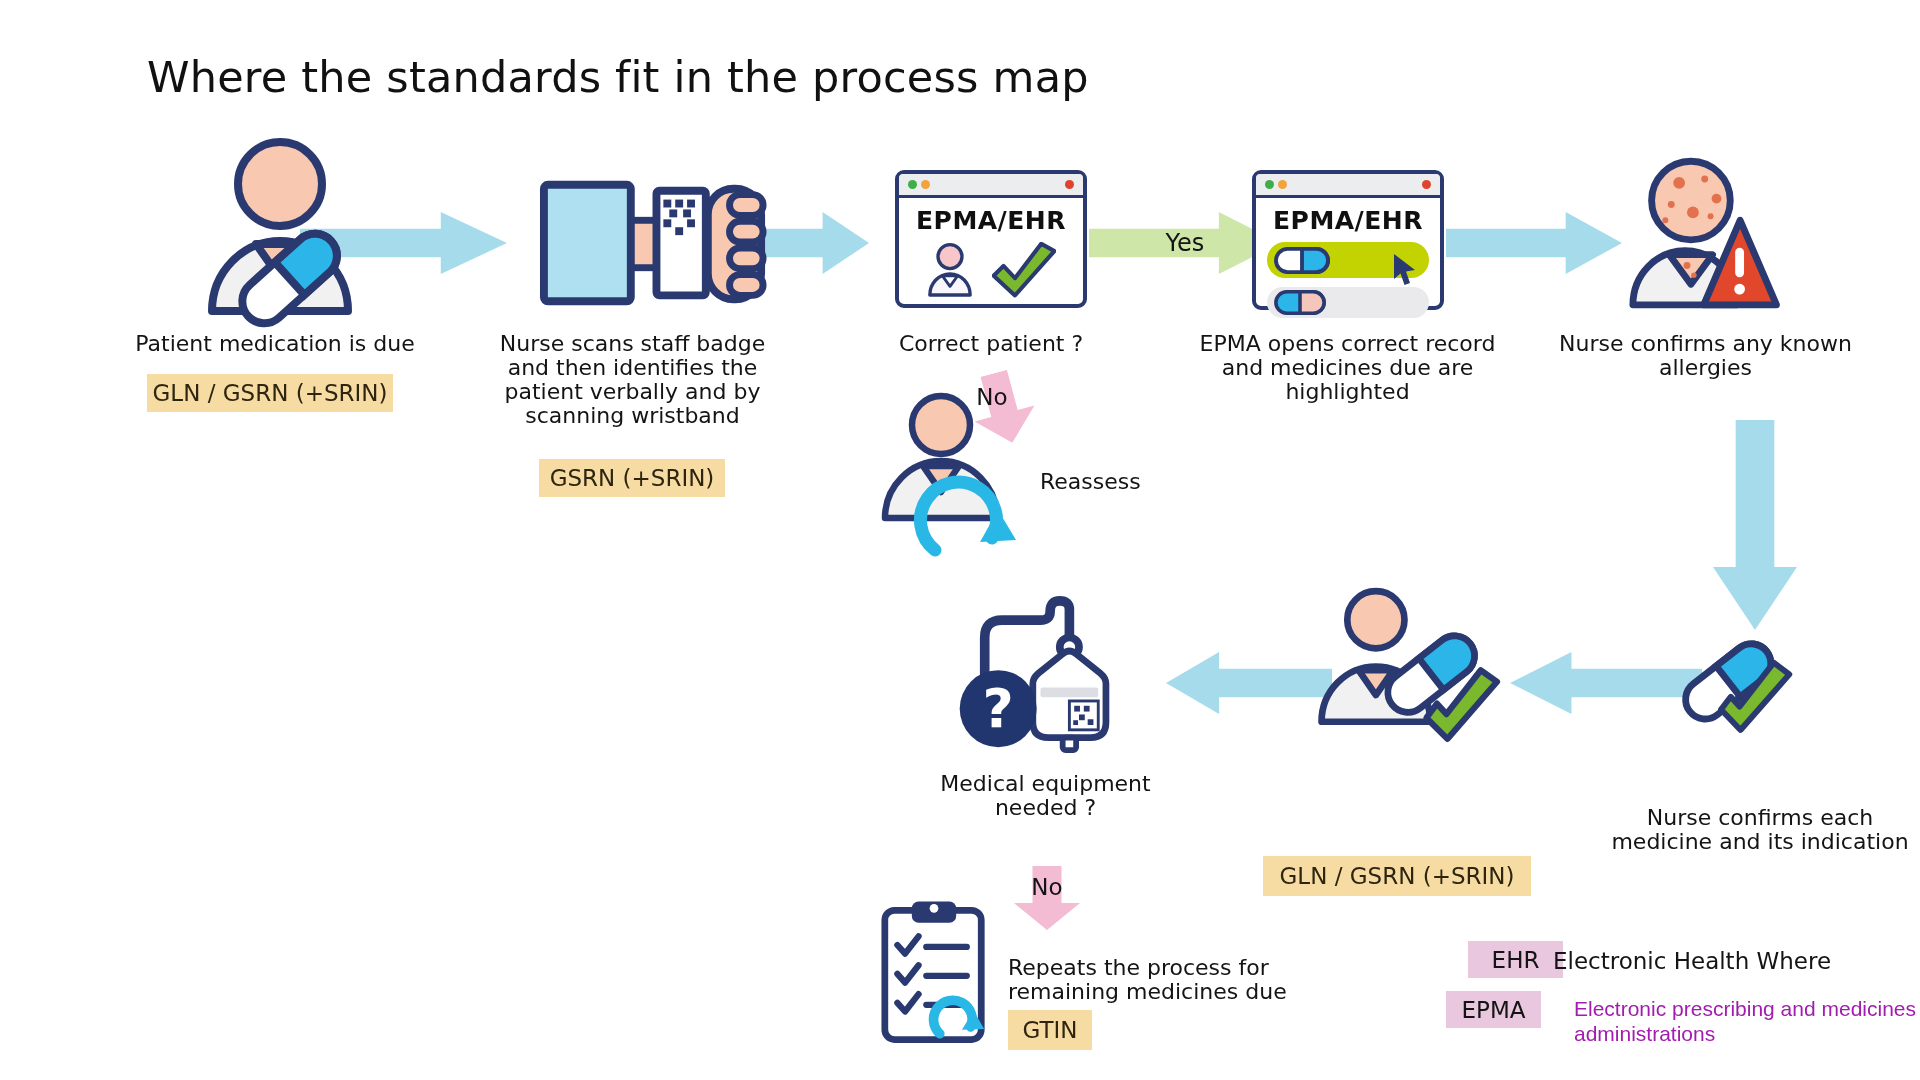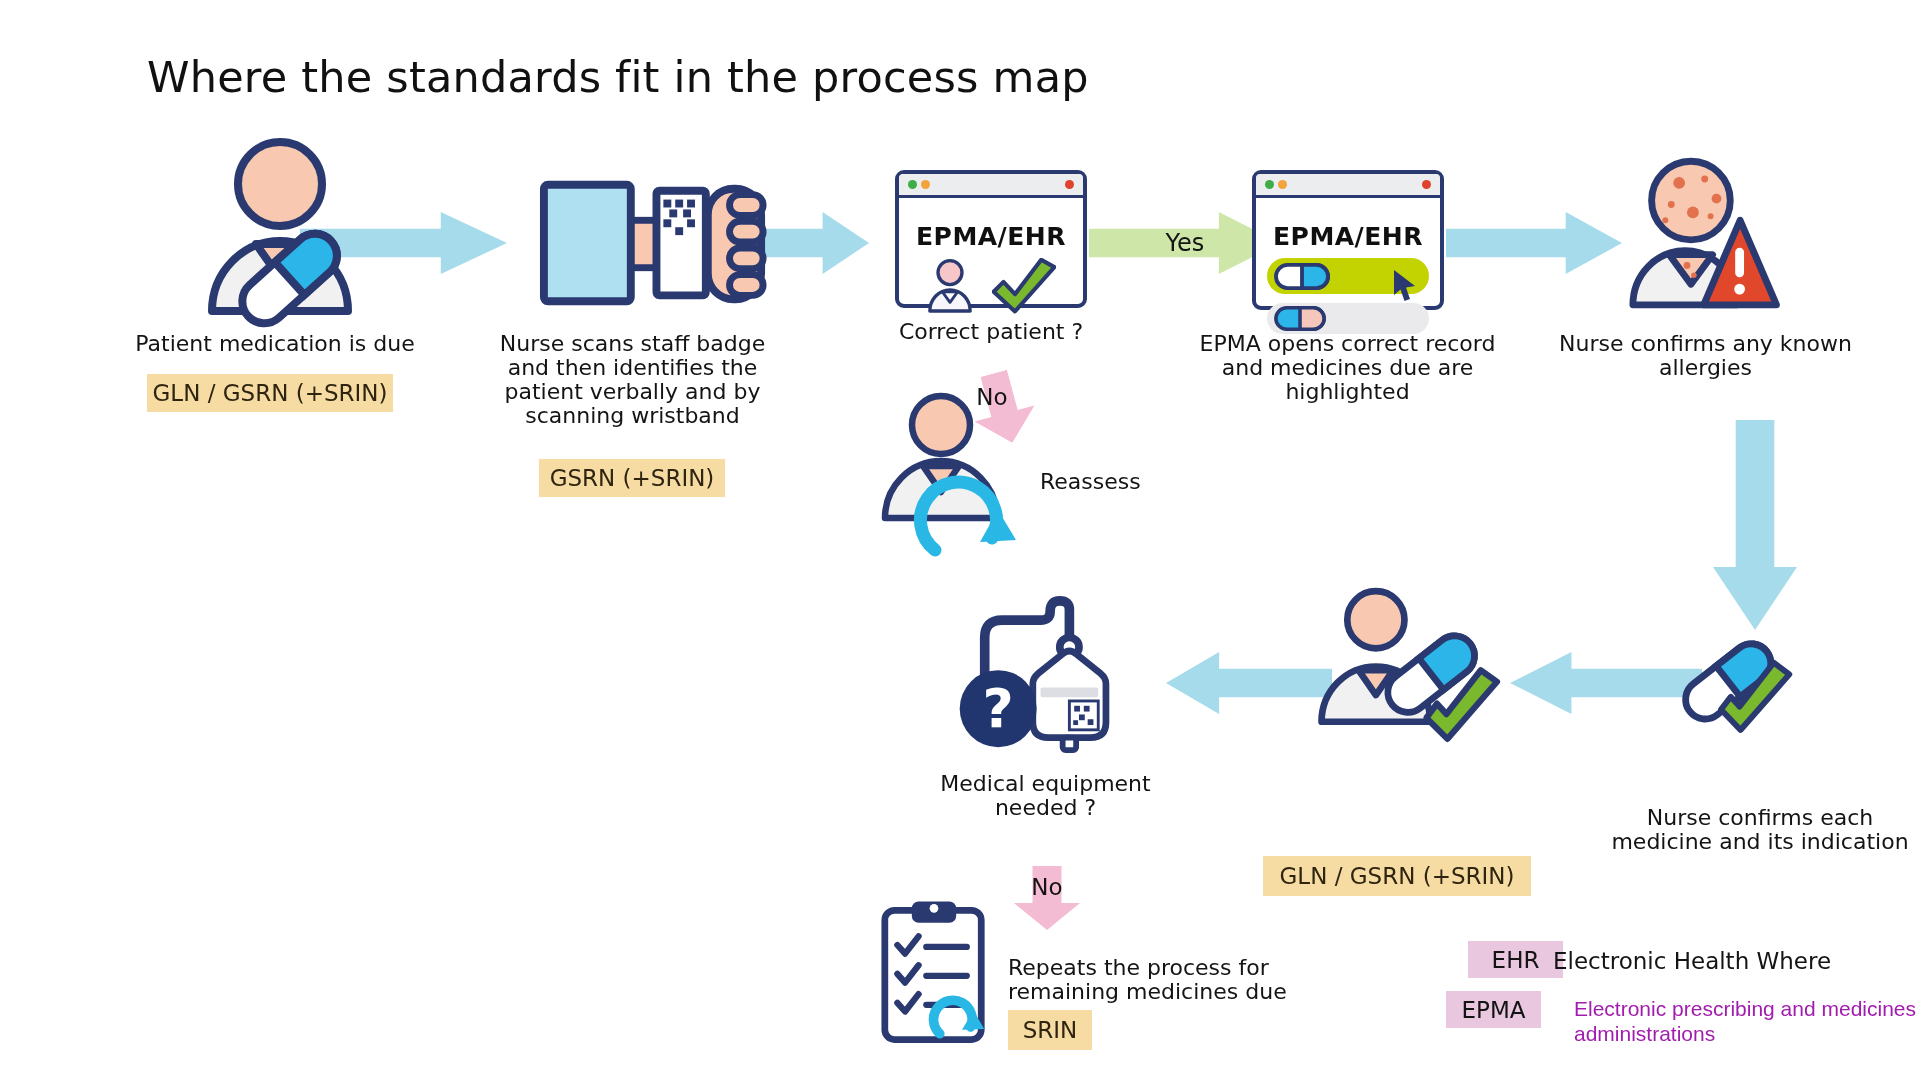--- a/index.html
+++ b/index.html
@@ -21,21 +21,21 @@
   .arrow-yes{background:#CEE7A9;clip-path:polygon(0 27%,68% 27%,68% 0,100% 50%,68% 100%,68% 73%,0 73%);}
   .arrow-no{background:#F3BCD2;clip-path:polygon(28% 0,72% 0,72% 58%,100% 58%,50% 100%,0 58%,28% 58%);}
   .yes-text{display:block;width:68%;text-align:center;line-height:62px;font-size:24px;color:#141414;}
   .no-text{position:absolute;text-align:center;font-size:23px;color:#141414;z-index:3;}
   .window{background:#fff;border:4px solid #2A3A71;border-radius:9px;box-sizing:border-box;}
   .titlebar{height:21px;background:#ECEDEF;border-bottom:3px solid #2A3A71;border-radius:4px 4px 0 0;position:relative;}
   .dot{position:absolute;width:9px;height:9px;border-radius:50%;top:6px;}
   .dot.g{left:9px;background:#3FAE49;}
   .dot.o{left:22px;background:#F2A33C;}
   .dot.r{right:9px;background:#E0432D;}
-  .win-title{text-align:center;font-weight:bold;font-size:25px;margin-top:24px;color:#101010;letter-spacing:0.5px;}
+  .win-title{text-align:center;font-weight:bold;font-size:25px;margin-top:8px;color:#101010;letter-spacing:0.5px;}
   .win-row{display:flex;align-items:center;justify-content:center;gap:18px;margin-top:5px;}
   .lime-row{position:relative;margin:7px 11px 0;height:36px;border-radius:18px;background:#C3D301;}
   .gray-row{position:relative;margin:9px 11px 0;height:31px;border-radius:16px;background:#EAEAEC;}
   .row-pill{position:absolute;left:7px;top:5px;}
   .gray-row .row-pill{top:3px;}
   .cursor{position:absolute;right:12px;top:11px;z-index:3;}
 </style>
 </head>
 <body>
 
@@ -223,21 +223,21 @@
 
   <div class="abs lbl" style="left:110px;top:332px;width:330px;">
     <div>Patient medication is due</div>
   </div>
   <div class="abs lbl" style="left:490px;top:332px;width:285px;">
     <div>Nurse scans staff badge</div>
     <div>and then identifies the</div>
     <div>patient verbally and by</div>
     <div>scanning wristband</div>
   </div>
-  <div class="abs lbl" style="left:868px;top:320px;width:246px;">
+  <div class="abs lbl" style="left:868px;top:332px;width:246px;">
     <div>Correct patient ?</div>
   </div>
   <div class="abs lbl" style="left:1195px;top:332px;width:305px;">
     <div>EPMA opens correct record</div>
     <div>and medicines due are</div>
     <div>highlighted</div>
   </div>
   <div class="abs lbl" style="left:1553px;top:332px;width:305px;">
     <div>Nurse confirms any known</div>
     <div>allergies</div>
@@ -251,21 +251,21 @@
     <div>needed ?</div>
   </div>
   <div class="abs lbl left" style="left:1008px;top:956px;width:280px;">
     <div>Repeats the process for</div>
     <div>remaining medicines due</div>
   </div>
 
   <div class="abs tag" style="left:147px;top:374px;width:246px;height:38px;">GLN / GSRN (+SRIN)</div>
   <div class="abs tag" style="left:539px;top:448px;width:186px;height:38px;margin-top:11px;">GSRN (+SRIN)</div>
   <div class="abs tag" style="left:1263px;top:856px;width:268px;height:40px;">GLN / GSRN (+SRIN)</div>
-  <div class="abs tag" style="left:1008px;top:1010px;width:84px;height:40px;">SRIN</div>
+  <div class="abs tag" style="left:1008px;top:1010px;width:84px;height:40px;">GTIN</div>
 
   <div class="abs ptag" style="left:1446px;top:941px;width:95px;height:37px;margin-left:22px;">EHR</div>
   <div class="abs legend-text" style="left:1553px;top:948px;">Electronic Health Where</div>
   <div class="abs ptag" style="left:1446px;top:991px;width:95px;height:37px;">EPMA</div>
   <div class="abs legend-text2" style="left:1553px;top:996px;">
     <div>Electronic prescribing and medicines</div>
     <div>administrations</div>
   </div>
 
 </div>

